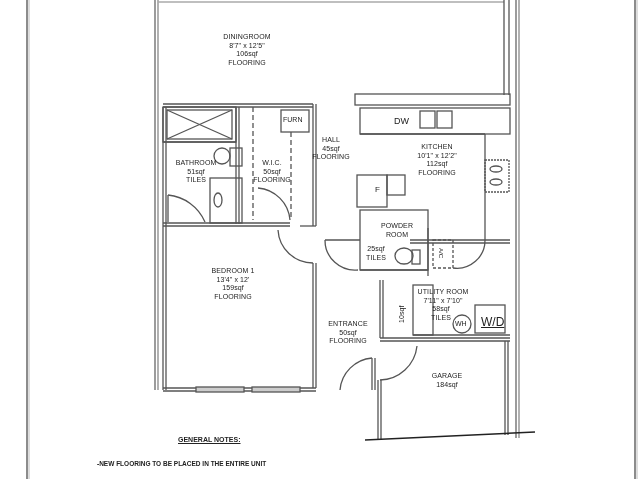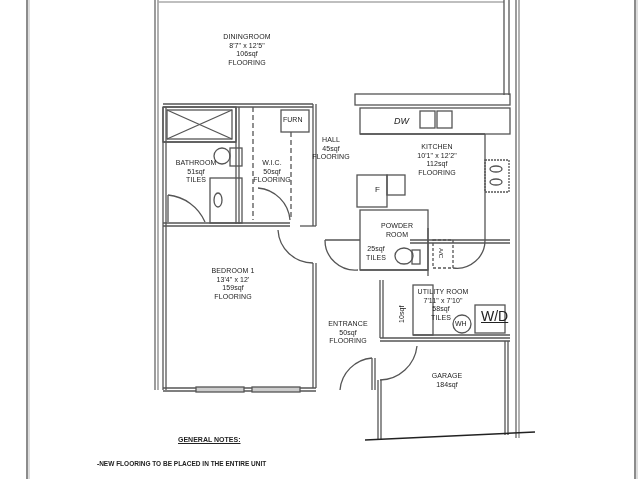--- a/index.html
+++ b/index.html
@@ -183,20 +183,20 @@
 <div class="lbl" style="left:402px;top:310px;transform:translateX(-50%) rotate(-90deg);">
   <span>10sqf</span>
 </div>
 
 <div class="lbl" style="left:447px;top:372px;">
   <span>GARAGE</span>
   <span>184sqf</span>
 </div>
 
 <div class="fixture" style="left:283px;top:116px;font-size:7px;">FURN</div>
-<div class="fixture" style="left:394px;top:116px;font-size:9px;font-style:italic;">DW</div>
+<div class="fixture" style="left:394px;top:116px;font-size:9px;">DW</div>
 <div class="fixture" style="left:375px;top:185px;font-size:8px;">F</div>
 <div class="fixture" style="left:455px;top:320px;font-size:7px;">WH</div>
-<div class="fixture" style="left:481px;top:308px;font-size:14px;text-decoration:underline;">W/D</div>
+<div class="fixture" style="left:481px;top:315px;font-size:12px;text-decoration:underline;">W/D</div>
 <div class="fixture" style="left:436px;top:250px;font-size:6px;transform:rotate(90deg);">A/C</div>
 
 <div class="notes-title">GENERAL NOTES:</div>
 <div class="notes-item">-NEW FLOORING TO BE PLACED IN THE ENTIRE UNIT</div>
 
 </body></html>

